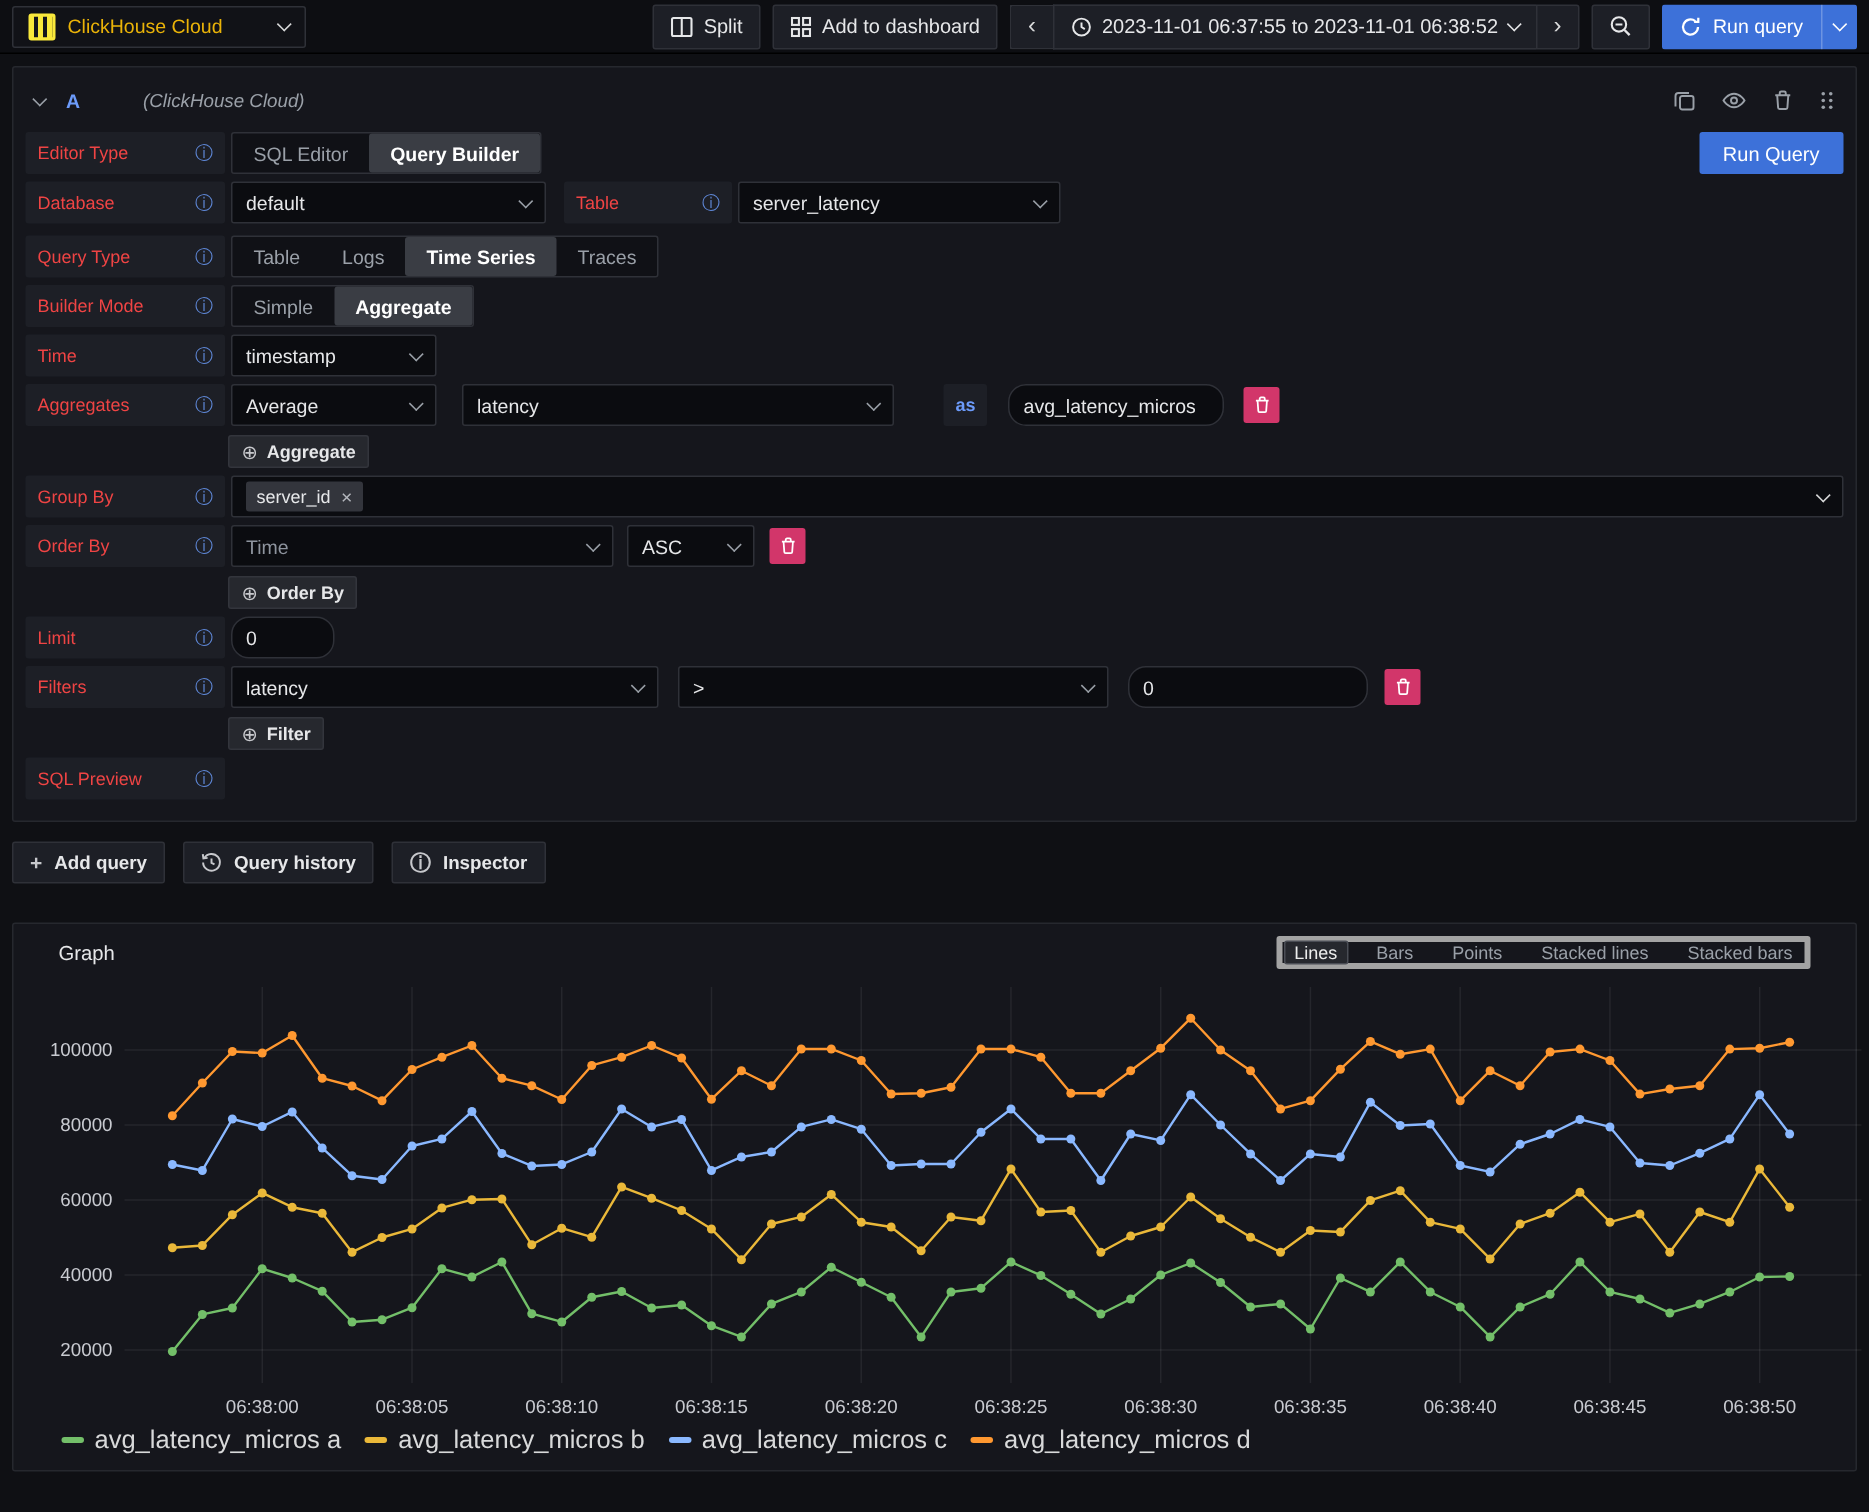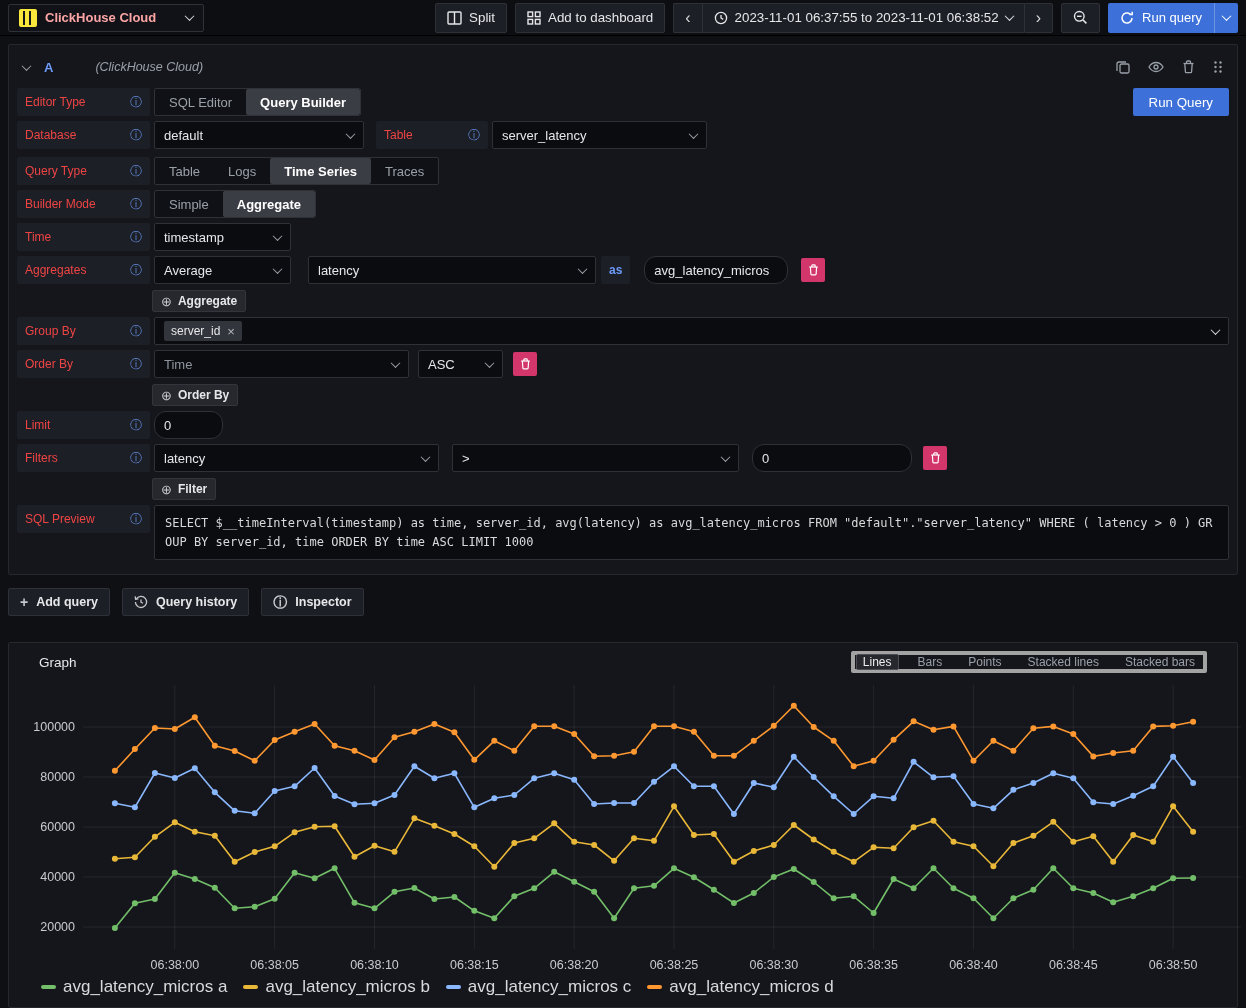--- a/index.html
+++ b/index.html
@@ -6,21 +6,21 @@
   html,body{width:1246px;height:1008px;overflow:hidden}
   body{
     background:#0f1014;color:#d8d9da;
     font-family:"Liberation Sans","DejaVu Sans",sans-serif;
     font-size:13px;
   }
   
   .topnav{height:36px;background:#0d0e12;display:flex;align-items:center;padding:0 8px;gap:8px;border-bottom:1px solid #000}
   .ds-picker{display:flex;align-items:center;gap:8px;height:28px;padding:0 10px;border:1px solid #2f3138;border-radius:2px;background:#111217;width:196px;cursor:pointer}
   .ch-logo{width:18px;height:18px;border-radius:2px;background:repeating-linear-gradient(90deg,#f9e83b 0 2px,#15161c 2px 4.5px,#f9e83b 4.5px 6px);background-color:#f9e83b;border:2px solid #f9e83b}
-  .ds-name{font-weight:700;color:#fca5a5;flex:1;white-space:nowrap}
+  .ds-name{font-weight:400;color:#eab308;flex:1;white-space:nowrap}
   .spacer{flex:1}
   .btn{display:inline-flex;align-items:center;gap:7px;height:30px;padding:0 11px;background:#1d1f26;border:1px solid #2f3138;border-radius:2px;color:#e6e7e9;font-weight:500;cursor:pointer;white-space:nowrap}
   .btn svg{flex:none}
   .tp-group{display:flex;align-items:stretch}
   .tp-group .btn{border-radius:0;border-right-width:0}
   .tp-group .btn:first-child{border-radius:2px 0 0 2px}
   .tp-group .btn:last-child{border-radius:0 2px 2px 0;border-right-width:1px}
   .btn-primary{background:#3d71d9;border:none;color:#fff;font-weight:500}
   .run-split{display:flex;align-items:stretch;border-radius:2px;overflow:hidden}
   .run-split .main{display:flex;align-items:center;gap:8px;background:#3d71d9;color:#fff;padding:0 12px;height:30px;font-weight:500;cursor:pointer}
@@ -266,21 +266,21 @@
         <span class="info">ⓘ</span>
       </div>
       <div class="select" style="width:137px">
         <span class="val">Average</span>
         <span class="chev"></span>
       </div>
       <div class="select" style="width:288px;margin-left:15px">
         <span class="val">latency</span>
         <span class="chev"></span>
       </div>
-      <span class="as-chip" style="margin-left:3px">as</span>
+      <span class="as-chip" style="margin-left:31px">as</span>
       <div class="input" style="width:144px;margin-left:12px">
         <span>avg_latency_micros</span>
       </div>
       <span class="danger-btn" style="margin-left:11px">
         <svg width="11" height="12" viewBox="0 0 13 14" fill="none" stroke="#fff" stroke-width="1.4">
             <path d="M1.5 3.5h10"></path>
             <path d="M4.5 3.5V2a1 1 0 0 1 1-1h2a1 1 0 0 1 1 1v1.5"></path>
             <path d="M2.8 3.5l.6 8.2a1 1 0 0 0 1 1h4.2a1 1 0 0 0 1-1l.6-8.2"></path>
           </svg>
       </span>
@@ -374,21 +374,20 @@
         <span class="plus">⊕</span>
         <span>Filter</span>
       </button>
     </div>
 
     <div class="row">
       <div class="flabel">
         <span class="txt">SQL Preview</span>
         <span class="info">ⓘ</span>
       </div>
-      <div class="code-box">SELECT $__timeInterval(timestamp) as time, server_id, avg(latency) as avg_latency_micros FROM "default"."server_latency" WHERE ( latency &gt; 0 ) GROUP BY server_id, time ORDER BY time ASC LIMIT 1000</div>
     </div>
   </div>
 
   <div class="qe-footer">
     <button class="btn">
       <span class="glyph">+</span>
       <span>Add query</span>
     </button>
     <button class="btn">
       <span class="icon">

